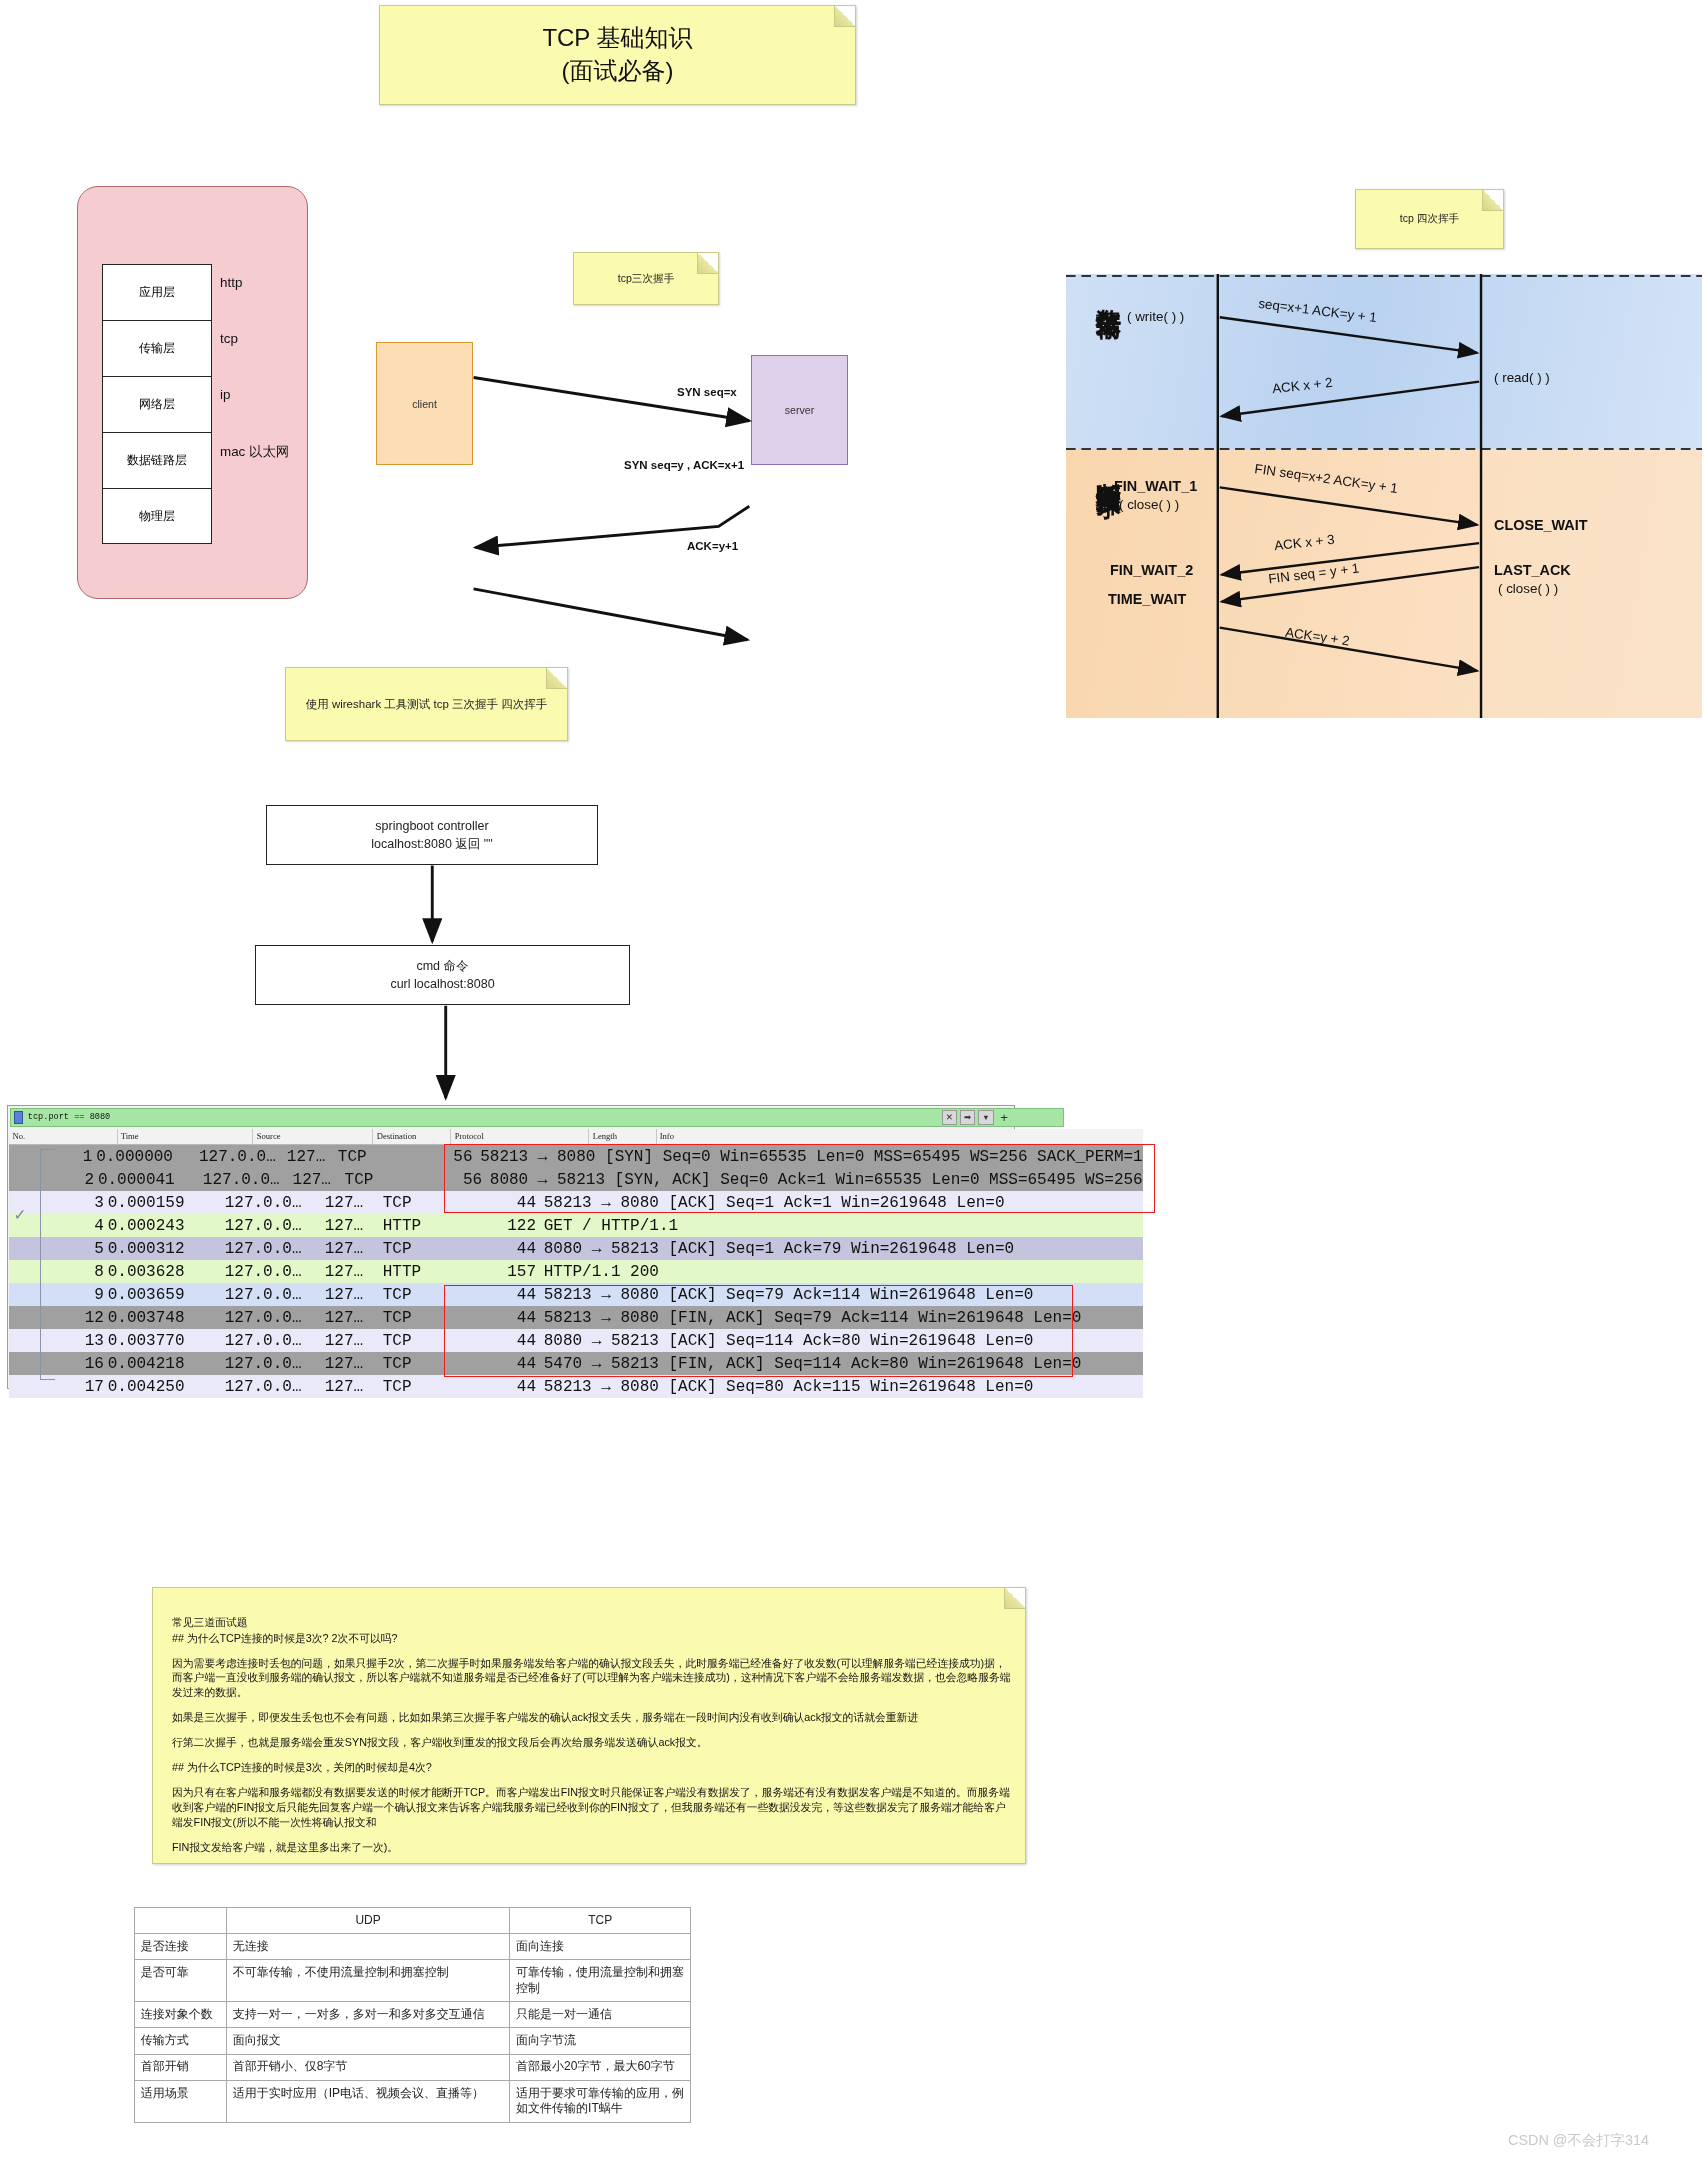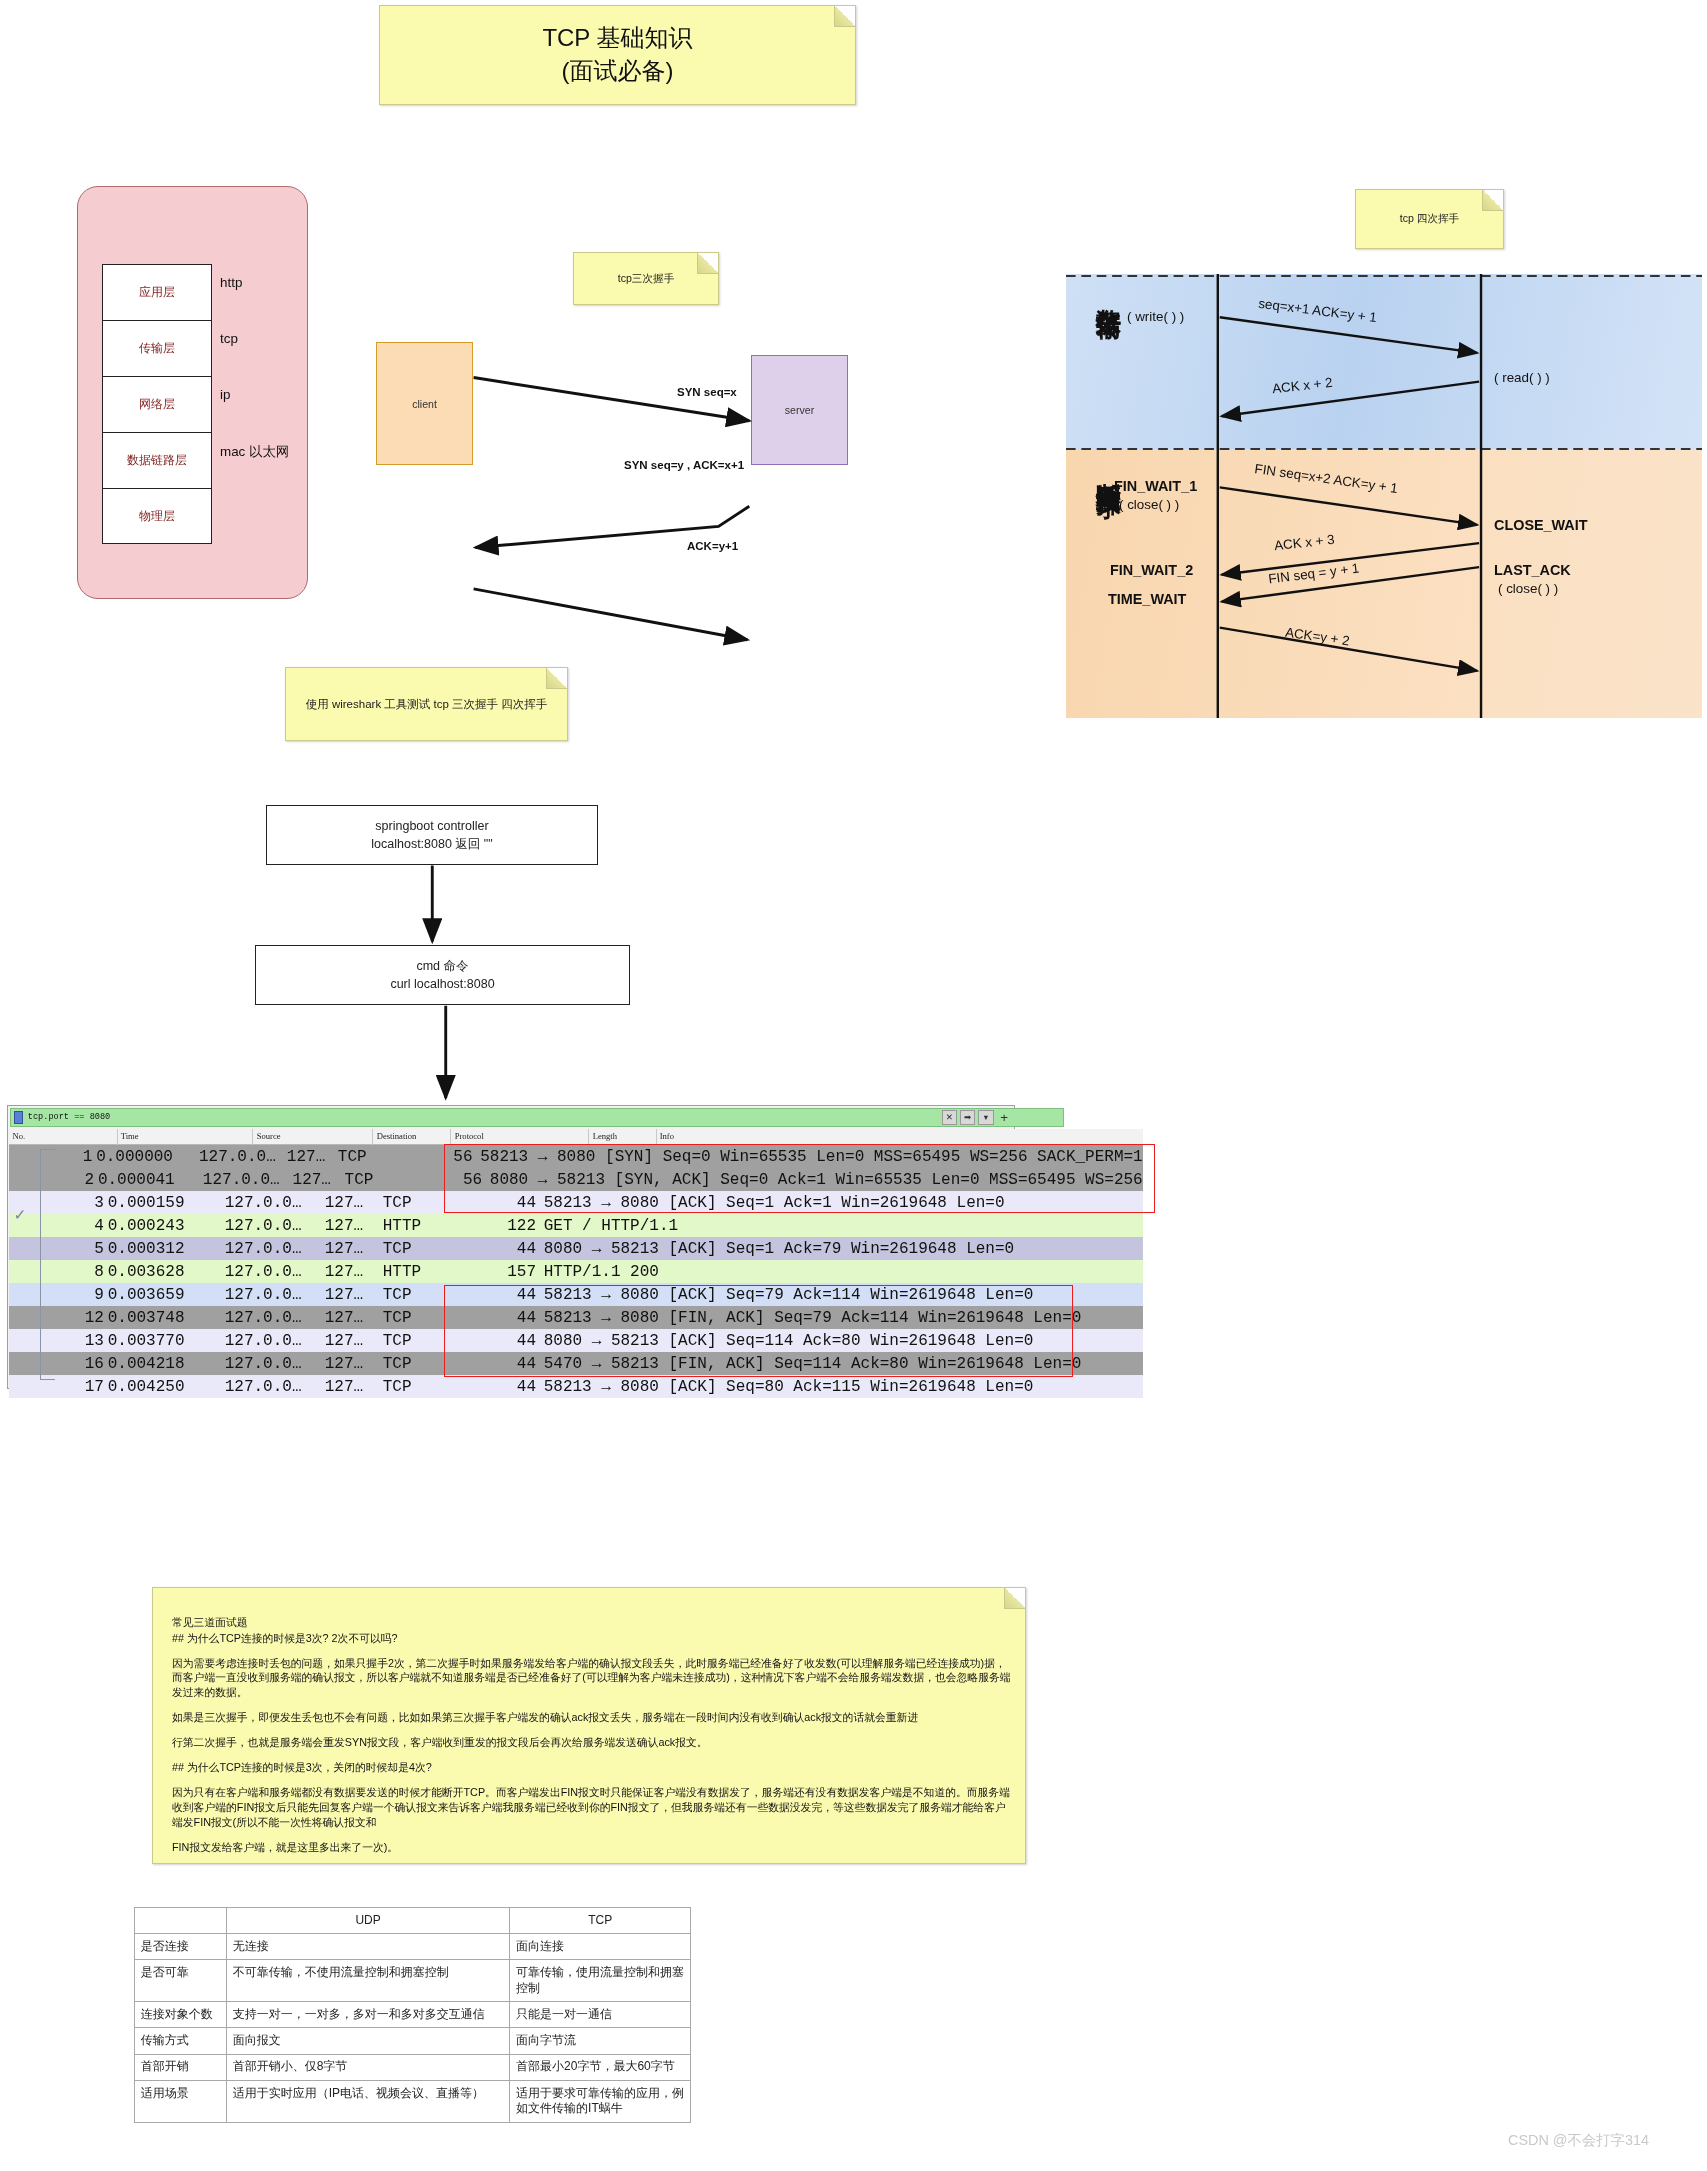--- a/index.html
+++ b/index.html
@@ -37,21 +37,21 @@
   #osi-wrap {
     left:77px; top:186px; width:231px; height:413px;
     background:#f5cdd0; border:1.9px solid #b06a6e; border-radius:21px;
   }
   #osi-list { position:absolute; left:24px; top:77px; width:110px; }
   .osi-row { height:56px; display:flex; align-items:center; }
   .osi-box {
     width:110px; height:56px; background:#fff; border:1.5px solid #222;
     border-bottom:none;
     display:flex; align-items:center; justify-content:center;
-    font-size:12px; color:#7f1d1d;
+    font-size:12px; color:#000000;
   }
   .osi-row:last-child .osi-box { border-bottom:1.5px solid #222; }
   .osi-proto {
     position:absolute; left:142px; font-size:13.4px; color:#111;
     white-space:nowrap;
   }
 
   
   #hs-note { left:573px; top:252px; width:146px; height:53px; }
   #hs-note .t { font-size:10.6px; }

